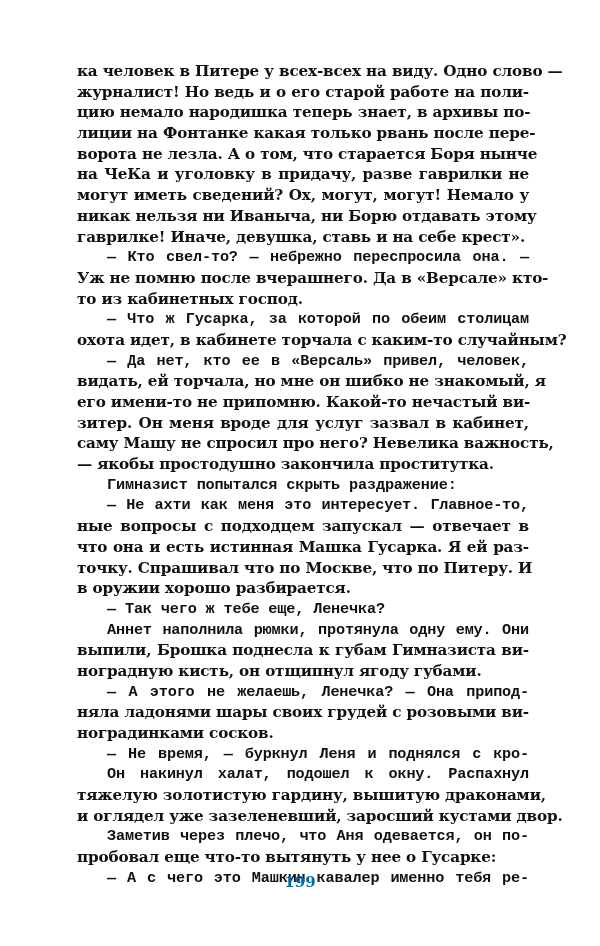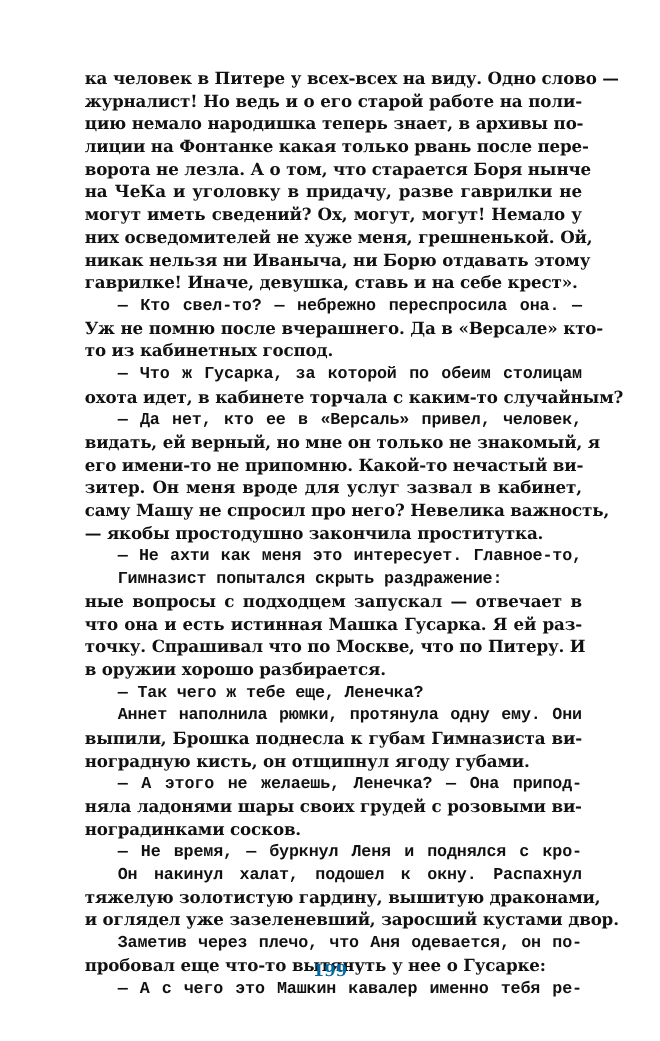--- a/index.html
+++ b/index.html
@@ -64,36 +64,35 @@
 
 <div class="page">
   <div class="text-column" id="text-column">
       <span class="line">ка человек в Питере у всех-всех на виду. Одно слово —</span>
       <span class="line">журналист! Но ведь и о его старой работе на поли-</span>
       <span class="line">цию немало народишка теперь знает, в архивы по-</span>
       <span class="line">лиции на Фонтанке какая только рвань после пере-</span>
       <span class="line">ворота не лезла. А о том, что старается Боря нынче</span>
       <span class="line">на ЧеКа и уголовку в придачу, разве гаврилки не</span>
       <span class="line">могут иметь сведений? Ох, могут, могут! Немало у</span>
-      <span class="line">них осведомителей не хуже меня, грешненькой. Ой,</span>
       <span class="line">никак нельзя ни Иваныча, ни Борю отдавать этому</span>
       <span class="line last">гаврилке! Иначе, девушка, ставь и на себе крест».</span>
       <span class="line indent">— Кто свел-то? — небрежно переспросила она. —</span>
       <span class="line">Уж не помню после вчерашнего. Да в «Версале» кто-</span>
       <span class="line last">то из кабинетных господ.</span>
       <span class="line indent">— Что ж Гусарка, за которой по обеим столицам</span>
       <span class="line last">охота идет, в кабинете торчала с каким-то случайным?</span>
       <span class="line indent">— Да нет, кто ее в «Версаль» привел, человек,</span>
-      <span class="line">видать, ей верный, но мне он только не знакомый, я</span>
+      <span class="line">видать, ей торчала, но мне он шибко не знакомый, я</span>
       <span class="line">его имени-то не припомню. Какой-то нечастый ви-</span>
       <span class="line">зитер. Он меня вроде для услуг зазвал в кабинет,</span>
       <span class="line">саму Машу не спросил про него? Невелика важность,</span>
       <span class="line last">— якобы простодушно закончила проститутка.</span>
+      <span class="line indent last">Гимназист попытался скрыть раздражение:</span>
       <span class="line indent">— Не ахти как меня это интересует. Главное-то,</span>
-      <span class="line indent last">Гимназист попытался скрыть раздражение:</span>
       <span class="line">ные вопросы с подходцем запускал — отвечает в</span>
       <span class="line">что она и есть истинная Машка Гусарка. Я ей раз-</span>
       <span class="line">точку. Спрашивал что по Москве, что по Питеру. И</span>
       <span class="line last">в оружии хорошо разбирается.</span>
       <span class="line indent last">— Так чего ж тебе еще, Ленечка?</span>
       <span class="line indent">Аннет наполнила рюмки, протянула одну ему. Они</span>
       <span class="line">выпили, Брошка поднесла к губам Гимназиста ви-</span>
       <span class="line last">ноградную кисть, он отщипнул ягоду губами.</span>
       <span class="line indent">— А этого не желаешь, Ленечка? — Она припод-</span>
       <span class="line">няла ладонями шары своих грудей с розовыми ви-</span>

